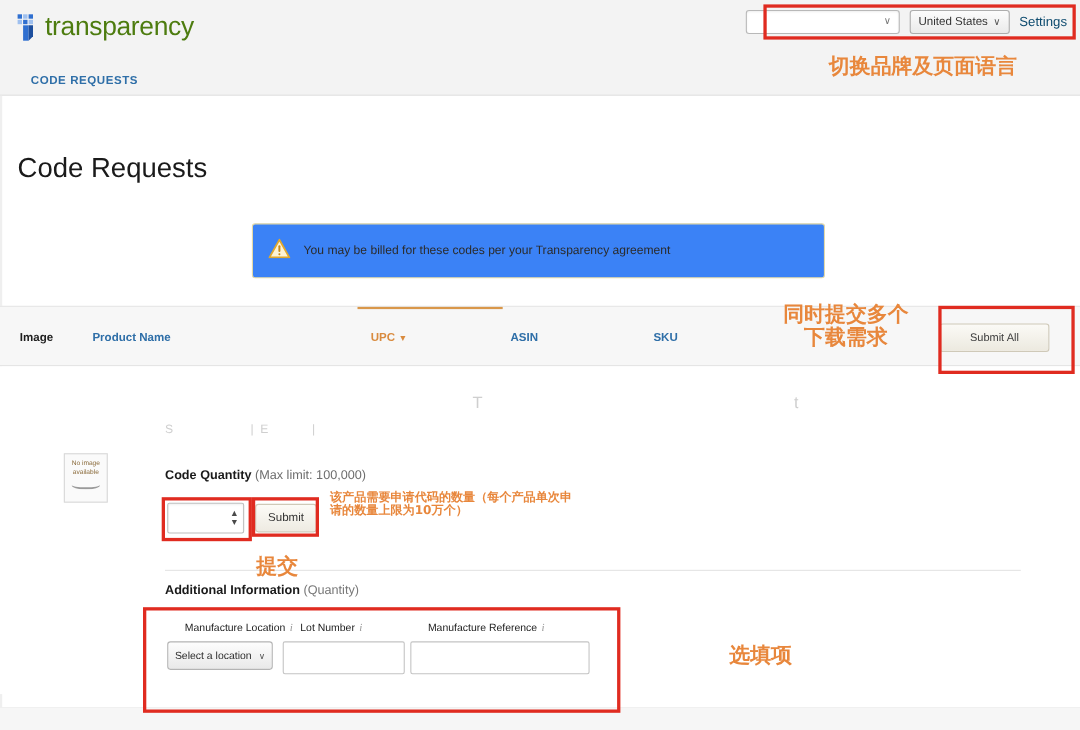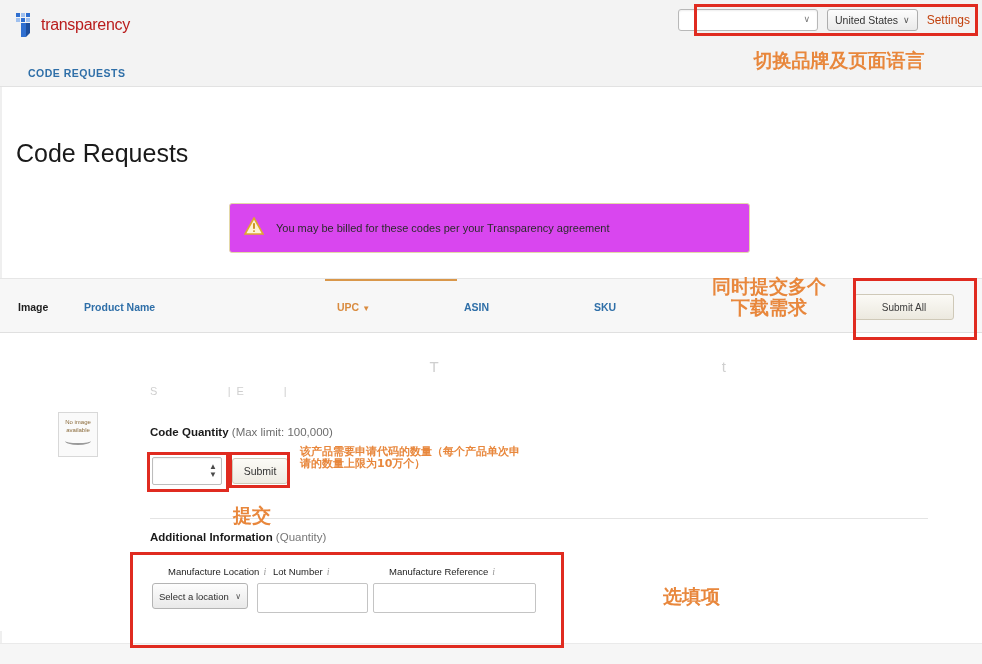--- a/index.html
+++ b/index.html
@@ -16,21 +16,21 @@
   
   #header {
     position: absolute; left: 0; top: 0; width: 982px; height: 87px;
     background: #f3f3f3;
     border-bottom: 1px solid #e2e2e2;
   }
   #brand-block { position: absolute; left: 14px; top: 10px; }
   #logo-row { display: flex; align-items: center; height: 30px; }
   #logo-mark { width: 22px; height: 26px; position: relative; margin-right: 5px; }
   #logo-word {
-    font-size: 16px; color: #b91c1c; letter-spacing: -0.3px;
+    font-size: 24px; color: #4d7c0f; letter-spacing: -0.3px;
     font-family: "Liberation Sans", sans-serif;
   }
   #nav-code-requests {
     position: absolute; left: 14px; top: 57px;
     font-size: 10.5px; font-weight: bold; color: #2f6fa8;
     letter-spacing: 0.5px;
   }
 
   
   #header-tools {
@@ -51,21 +51,21 @@
   }
   #locale-select {
     height: 22px; padding: 0 7px;
     background: linear-gradient(#fcfcfc,#eaeaea);
     border: 1px solid #adadad; border-radius: 3px;
     font-size: 10.5px; color: #333;
     display: flex; align-items: center; gap: 5px;
   }
   #locale-select .caret { font-size: 9px; color: #555; }
   #settings-link {
-    font-size: 12px; color: #c2410c; text-decoration: none;
+    font-size: 12px; color: #0c4a6e; text-decoration: none;
   }
 
   
   .anno-box {
     position: absolute;
     border: 3px solid #e02b20;
     pointer-events: none;
     z-index: 40;
   }
   .anno-text {
@@ -81,21 +81,21 @@
   
   #page-title {
     position: absolute; left: 16px; top: 139px;
     font-size: 25px; color: #1a1a1a; font-weight: normal;
   }
 
   
   #billing-notice {
     position: absolute; left: 229px; top: 203px;
     width: 521px; height: 50px;
-    background: #d946ef;
+    background: #3b82f6;
     border: 1px solid #e3d9a8;
     border-radius: 3px;
     display: flex; align-items: center;
   }
   #warn-icon { margin-left: 14px; margin-right: 12px; }
   #billing-text { font-size: 11px; color: #2b2b2b; }
 
   
   #table-wrap {
     position: absolute; left: 0; top: 278px; width: 982px;

